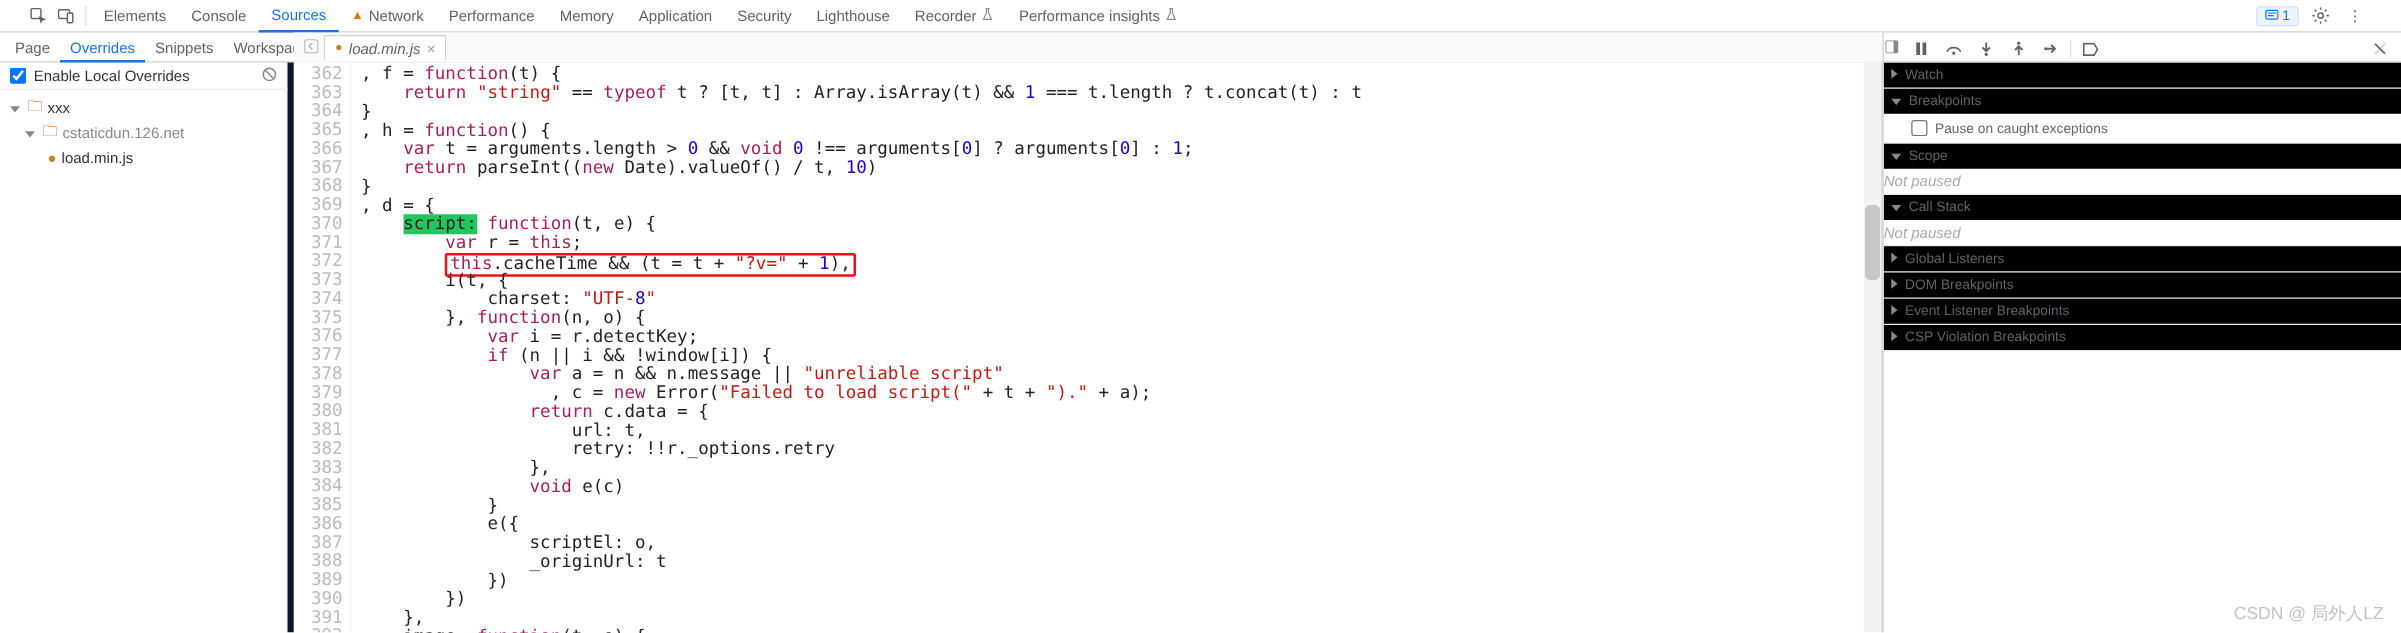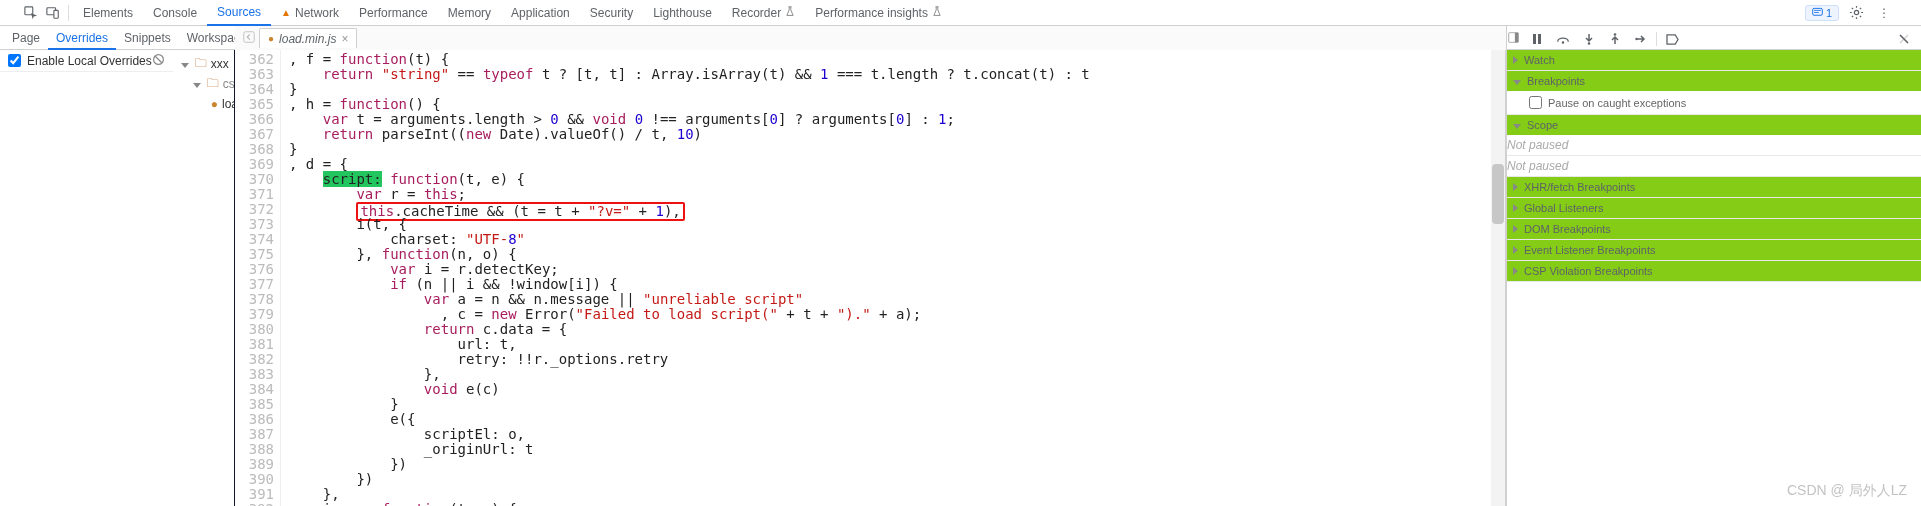--- a/index.html
+++ b/index.html
@@ -47,22 +47,22 @@
 
   
   .row2 {
     display: flex;
     height: 24px;
     border-bottom: 1px solid #d0d0d0;
   }
   .left-pane {
     width: 235px;
     display: flex;
-    flex-direction: row;
-    border-right: 1px solid #0f172a;
+    flex-direction: column;
+    border-right: 5px solid #0f172a;
   }
   .left-nav {
     display: flex;
     align-items: flex-start;
     height: 24px;
     padding: 0 4px;
   }
   .left-nav .navtab {
     padding: 0 8px;
     height: 24px;
@@ -214,21 +214,21 @@
     cursor:pointer;
   }
   .dbg-section {
     border-bottom: 1px solid #e8e8e8;
   }
   .dbg-header {
     display: flex;
     align-items: center;
     height: 20px;
     padding: 0 6px;
-    background: #84cc16;
+    background: #000000;
     color: #5f6368;
     font-size: 11px;
     gap: 4px;
     cursor: pointer;
   }
   .dbg-body {
     padding: 3px 10px 3px 22px;
     font-size: 11px;
     color: #666;
   }
@@ -519,27 +519,25 @@
         </div>
       </div>
       <div class="dbg-section">
         <div class="dbg-header">
           <span class="tri open"></span>
           <span>Scope</span>
         </div>
         <div class="not-paused">Not paused</div>
       </div>
       <div class="dbg-section">
+        <div class="dbg-header">
+          <span class="tri open"></span>
+          <span>Call Stack</span>
+        </div>
         <div class="not-paused">Not paused</div>
-      </div>
-      <div class="dbg-section">
-        <div class="dbg-header">
-          <span class="tri"></span>
-          <span>XHR/fetch Breakpoints</span>
-        </div>
       </div>
       <div class="dbg-section">
         <div class="dbg-header">
           <span class="tri"></span>
           <span>Global Listeners</span>
         </div>
       </div>
       <div class="dbg-section">
         <div class="dbg-header">
           <span class="tri"></span>

